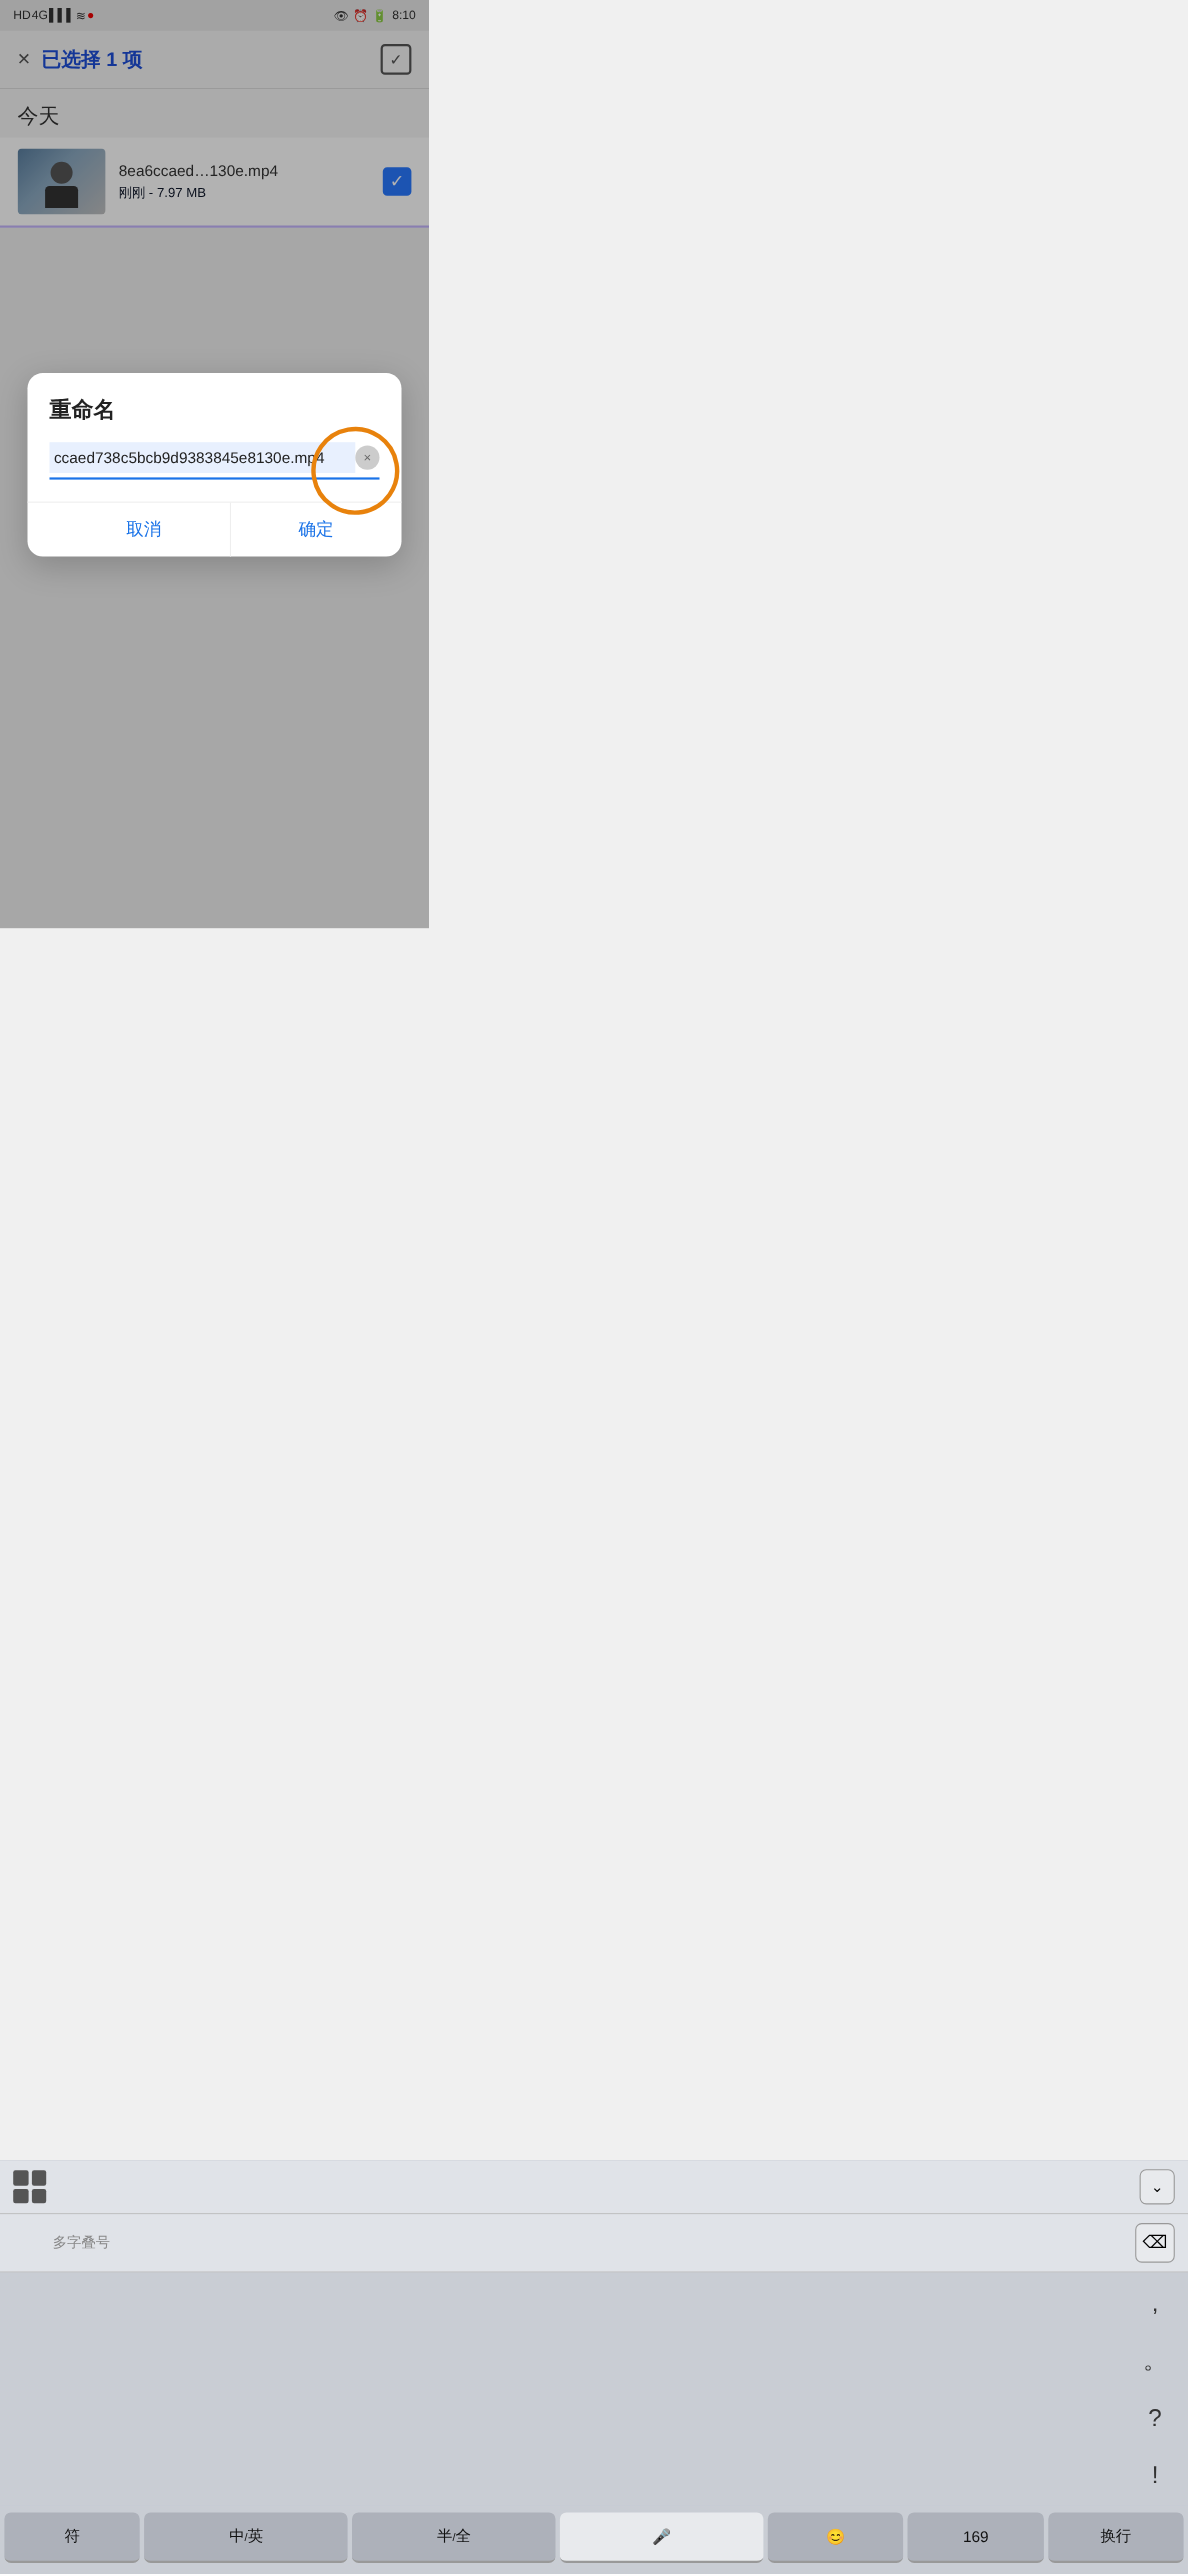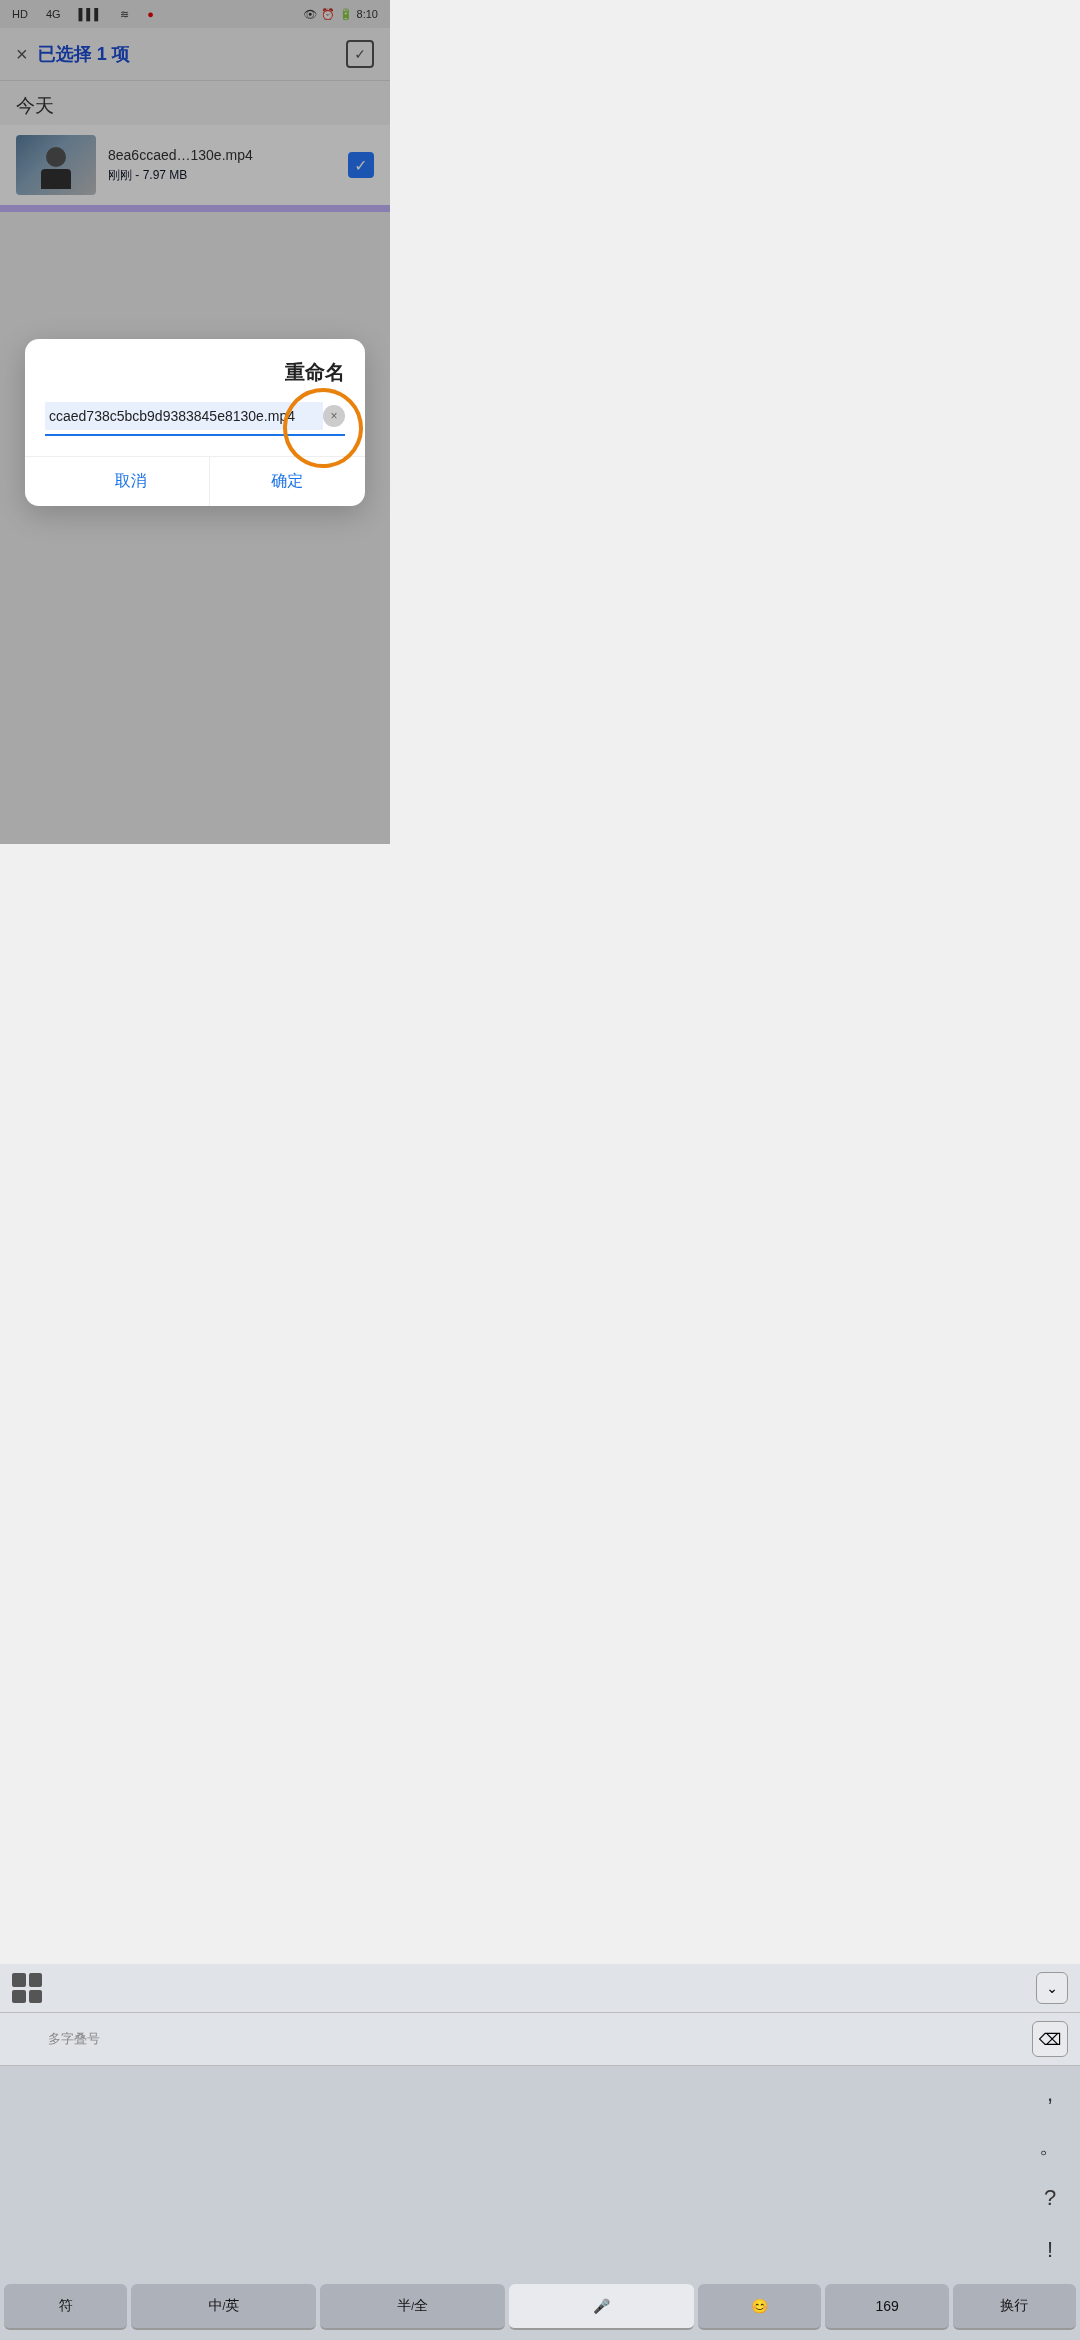--- a/index.html
+++ b/index.html
@@ -17,21 +17,21 @@
     .status-bar {
       background: #e8e8e8;
       height: 28px;
       display: flex;
       align-items: center;
       justify-content: space-between;
       padding: 0 12px;
       font-size: 11px;
       color: #333;
     }
-    .status-left { display: flex; gap: 18px; }
+    .status-left { display: flex; gap: 1px; }
     .status-right { display: flex; align-items: center; gap: 4px; font-size: 11px; }
 
     
     .top-bar {
       background: #f5f5f5;
       display: flex;
       align-items: center;
       justify-content: space-between;
       padding: 12px 16px;
       border-bottom: 1px solid #ddd;
@@ -53,21 +53,21 @@
       color: #333;
       background: #f5f5f5;
     }
 
     
     .file-list { background: #fff; }
     .file-item {
       display: flex;
       align-items: center;
       padding: 10px 16px;
-      border-bottom: 7px solid #c4b5fd;
+      border-bottom: 2px solid #c4b5fd;
       gap: 12px;
     }
     .file-thumb {
       width: 80px; height: 60px;
       object-fit: cover;
       border-radius: 4px;
       background: #ccc;
       flex-shrink: 0;
       overflow: hidden;
       position: relative;
@@ -129,21 +129,20 @@
       width: 340px;
       padding: 20px 20px 0;
       position: relative;
       box-shadow: 0 8px 30px rgba(0,0,0,0.2);
     }
     .dialog-title {
       font-size: 20px;
       font-weight: 600;
       color: #222;
       margin-bottom: 16px;
-      text-align: right;
     }
     .dialog-input-wrapper {
       border-bottom: 2px solid #1a73e8;
       display: flex;
       align-items: center;
       margin-bottom: 20px;
       padding-bottom: 4px;
       position: relative;
     }
     .dialog-input {

